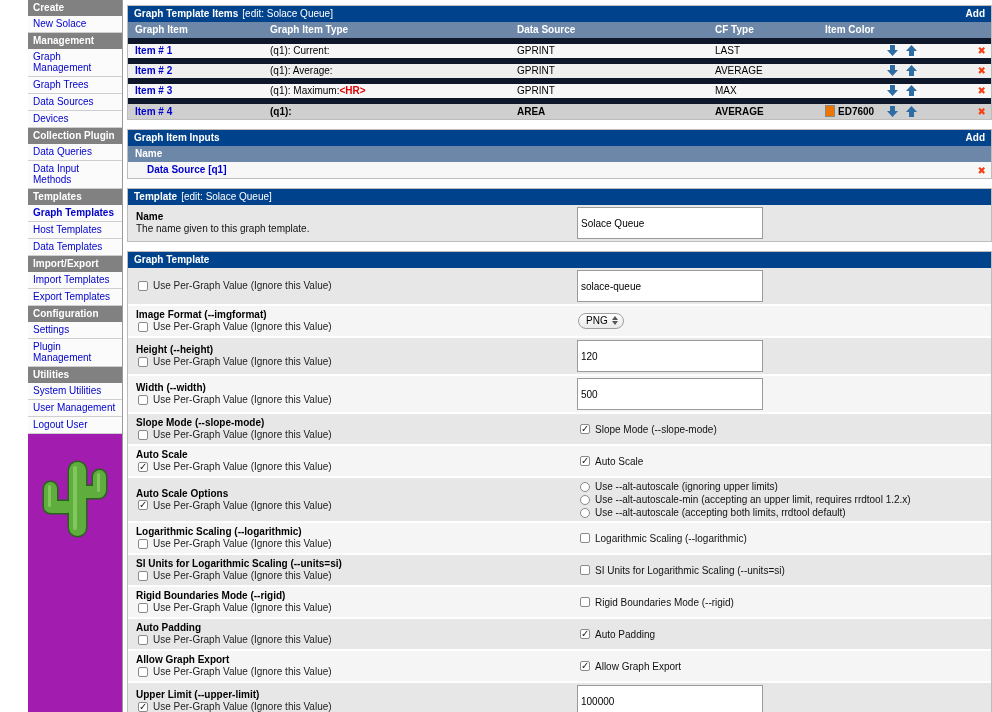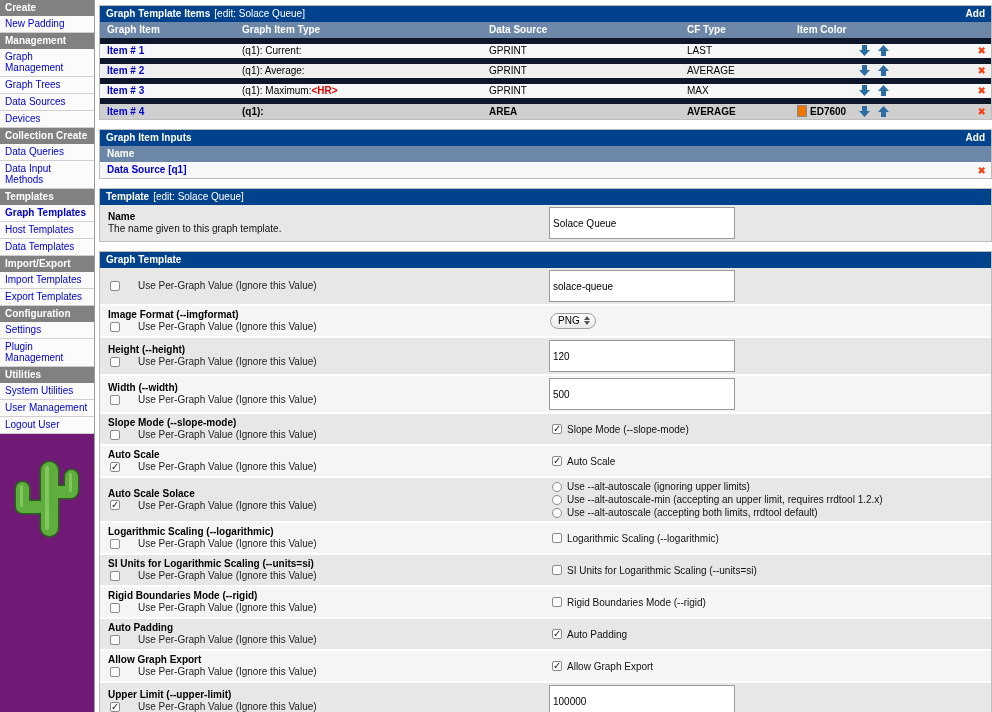--- a/index.html
+++ b/index.html
@@ -1,21 +1,21 @@
 <!DOCTYPE html>
 <html style="--header-bg: #00438C; --subheader-bg: #6d87a8; --link: #0000cc; --arrow: #2e6da4; --delete-x: #f54012; --selected-row-bg: #cfcfcf;"><head>
 <meta charset="utf-8">
 <style>
   * { box-sizing: border-box; margin: 0; padding: 0; }
   html, body { width: 992px; height: 712px; overflow: hidden; background: #fff; }
   body { font-family: "Liberation Sans", "DejaVu Sans", sans-serif; font-size: 10px; color: #000; }
   .page { display: flex; width: 992px; height: 712px; }
 
   
-  .sidebar { width: 95px; flex: 0 0 95px; background: #701a75; border-right: 1px solid #9a9a9a; }
+  .sidebar { width: 95px; flex: 0 0 95px; background: #a21caf; border-right: 1px solid #9a9a9a; margin-left: 28px; }
   .sb-header { background: #818181; color: #fff; font-weight: bold; padding: 2px 5px 3px; }
   .sb-item { color: #0000cc; padding: 2px 5px 3px; border-bottom: 1px solid #cfcfcf; cursor: pointer; background: #fbfbfb; }
   .sb-item.selected { font-weight: bold; }
   .logo-wrap { padding: 22px 0 0 0; text-align: center; }
 
   
   .content { flex: 1 1 auto; padding: 5px 0 0 4px; }
   .tbl { border: 1px solid #bdbdbd; margin-bottom: 9px; background: #fff; }
   .titlebar { background: var(--header-bg, #00438C); color: #fff; padding: 2px 6px 3px; display: flex; align-items: center; }
   .titlebar .t-main { font-weight: bold; }
@@ -35,31 +35,31 @@
   .gi-item { color: #0000cc; font-weight: bold; cursor: pointer; }
   .gi-src-suffix { color: #e00000; font-weight: bold; }
   .gi-colorcell { display: flex; align-items: center; gap: 3px; }
   .gi-swatch { width: 10px; height: 12px; display: inline-block; border: 1px solid #888; }
   .gi-arrows { display: flex; align-items: center; justify-content: flex-start; gap: 8px; }
   .arrow-btn { display: inline-flex; cursor: pointer; line-height: 0; }
   .del-x { color: #f54012; font-weight: bold; text-align: right; padding-right: 5px !important; cursor: pointer; font-size: 10px; }
 
   
   .gii-row { display: flex; align-items: center; background: #f7f7f7; }
-  .gii-link { color: #0000cc; font-weight: bold; padding: 2px 2px 3px 7px; cursor: pointer; }
+  .gii-link { color: #0000cc; font-weight: bold; padding: 2px 2px 3px 7px; cursor: pointer; margin-left: 12px; }
   .gii-row .del-x { margin-left: auto; }
 
   
   .form-row { display: grid; grid-template-columns: 449px 1fr; align-items: center; border-bottom: 2px solid #fff; }
   .form-row:nth-child(odd) { background: #e7e7e7; }
   .form-row:nth-child(even) { background: #f5f5f5; }
   .form-left { padding: 3px 8px 4px; }
   .form-label { font-weight: bold; margin-bottom: 1px; }
   .form-desc { color: #111; }
-  .form-sub { display: flex; align-items: center; gap: 18px; padding-left: 2px; color: #222; }
+  .form-sub { display: flex; align-items: center; gap: 5px; padding-left: 2px; color: #222; }
   .form-control { padding: 2px 4px 2px 0; }
 
   .cbox, .radio { width: 10px; height: 10px; display: inline-block; background: #fff; border: 1px solid #8a8a8a; position: relative; flex: 0 0 auto; }
   .cbox { border-radius: 2px; }
   .cbox.checked::after { content: "✓"; position: absolute; left: 0px; top: -2px; font-size: 10px; font-weight: bold; color: #222; }
   .radio { border-radius: 50%; }
   .radio.selected::after { content: ""; position: absolute; left: 2px; top: 2px; width: 4px; height: 4px; border-radius: 50%; background: #222; }
 
   .ctl-line { display: flex; align-items: center; gap: 5px; padding: 1px 0 1px 3px; color: #111; }
   input.txt { width: 186px; height: 32px; border: 1px solid #9a9a9a; font-family: "Liberation Sans", sans-serif; font-size: 10px; padding: 1px 3px; background: #fff; color: #000; }
@@ -72,27 +72,27 @@
   .tmpl-row { display: grid; grid-template-columns: 449px 1fr; align-items: center; background: #e7e7e7; }
 </style>
 </head>
 <body>
 
 <div class="page">
 
   <div class="sidebar">
     <div id="sb-sections">
         <div class="sb-header">Create</div>
-        <div class="sb-item">New Padding</div>
+        <div class="sb-item">New Solace</div>
         <div class="sb-header">Management</div>
         <div class="sb-item">Graph Management</div>
         <div class="sb-item">Graph Trees</div>
         <div class="sb-item">Data Sources</div>
         <div class="sb-item">Devices</div>
-        <div class="sb-header">Collection Create</div>
+        <div class="sb-header">Collection Plugin</div>
         <div class="sb-item">Data Queries</div>
         <div class="sb-item">Data Input Methods</div>
         <div class="sb-header">Templates</div>
         <div class="sb-item selected">Graph Templates</div>
         <div class="sb-item">Host Templates</div>
         <div class="sb-item">Data Templates</div>
         <div class="sb-header">Import/Export</div>
         <div class="sb-item">Import Templates</div>
         <div class="sb-item">Export Templates</div>
         <div class="sb-header">Configuration</div>
@@ -350,21 +350,21 @@
             </div>
             <div class="form-control">
               <div class="ctl-line">
                 <span class="cbox checked"></span>
                 <span>Auto Scale</span>
               </div>
             </div>
           </div>
           <div class="form-row">
             <div class="form-left">
-              <div class="form-label">Auto Scale Solace</div>
+              <div class="form-label">Auto Scale Options</div>
               <div class="form-sub">
                 <span class="cbox checked"></span>
                 <span>Use Per-Graph Value (Ignore this Value)</span>
               </div>
             </div>
             <div class="form-control">
               <div class="ctl-line">
                 <span class="radio"></span>
                 <span>Use --alt-autoscale (ignoring upper limits)</span>
               </div>

